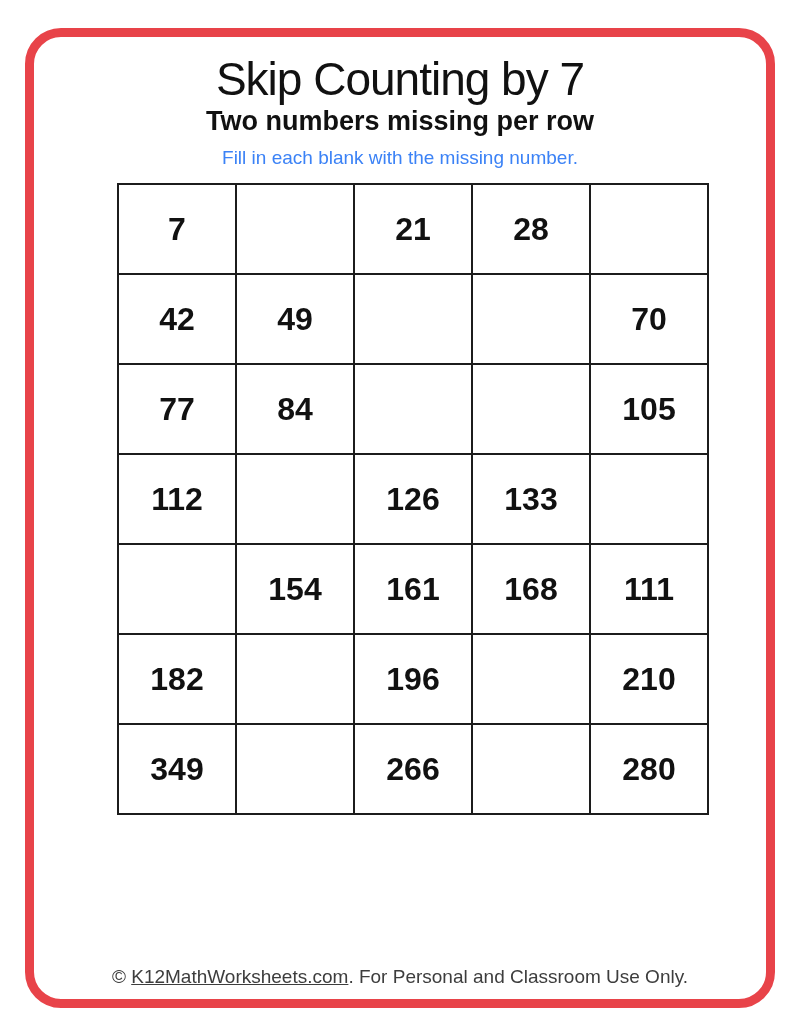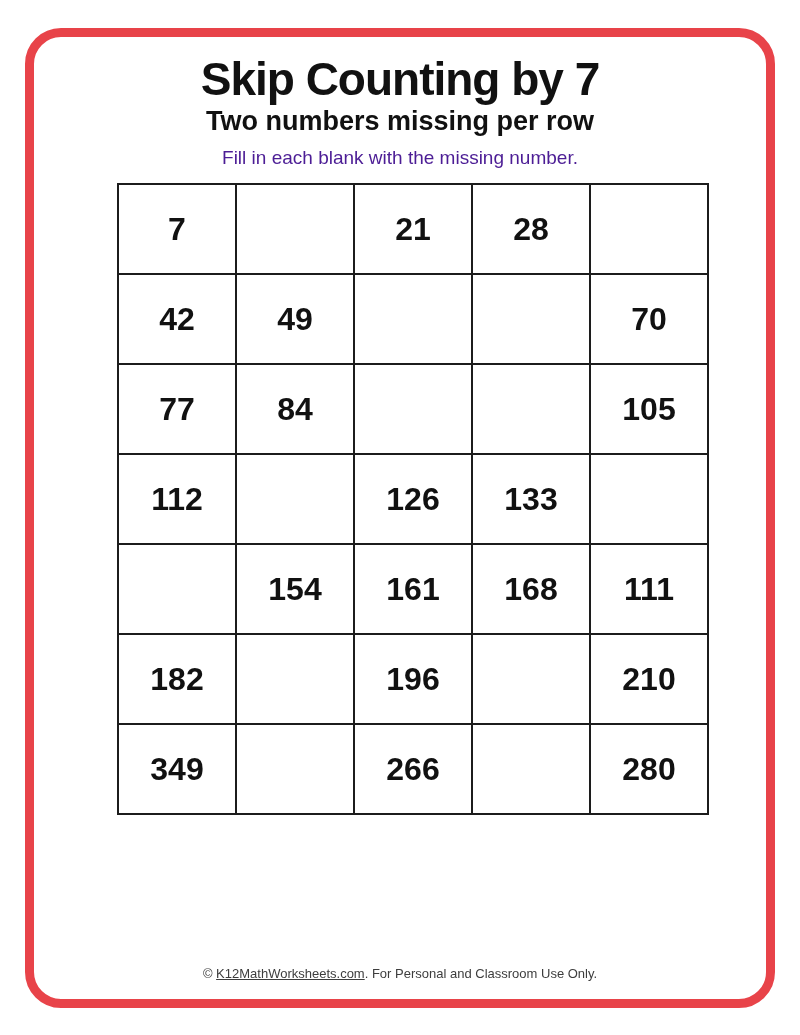--- a/index.html
+++ b/index.html
@@ -17,60 +17,60 @@
     width: 750px; height: 980px;
     border: 9px solid var(--accent-red, #e84349);
     border-radius: 36px;
     pointer-events: none;
   }
   .title {
     position: absolute;
     top: 52px; left: 0; width: 800px;
     text-align: center;
     font-size: 46px;
-    font-weight: 700;
+    font-weight: 400;
     letter-spacing: -1px;
     color: #111111;
   }
   .subtitle {
     position: absolute;
     top: 106px; left: 0; width: 800px;
     text-align: center;
     font-size: 27px;
     font-weight: 700;
     color: #111111;
   }
   .instruction {
     position: absolute;
     top: 147px; left: 0; width: 800px;
     text-align: center;
     font-size: 19px;
     font-weight: 400;
-    color: #4c1d95;
+    color: #3b82f6;
   }
   table.number-grid {
     position: absolute;
     left: 117px; top: 183px;
     border-collapse: collapse;
   }
   table.number-grid td {
     width: 118px; height: 90px;
     border: 2px solid var(--grid-line, #1c1c1c);
     text-align: center;
     vertical-align: middle;
     font-size: 32px;
     font-weight: 700;
     color: #111111;
     background: #ffffff;
   }
   .footer {
     position: absolute;
     top: 966px; left: 0; width: 800px;
     text-align: center;
-    font-size: 13px;
+    font-size: 19px;
     color: var(--footer-text, #3d3d3d);
   }
   .footer a {
     color: var(--footer-text, #3d3d3d);
     text-decoration: underline;
     cursor: pointer;
   }
 </style>
 </head>
 <body>

